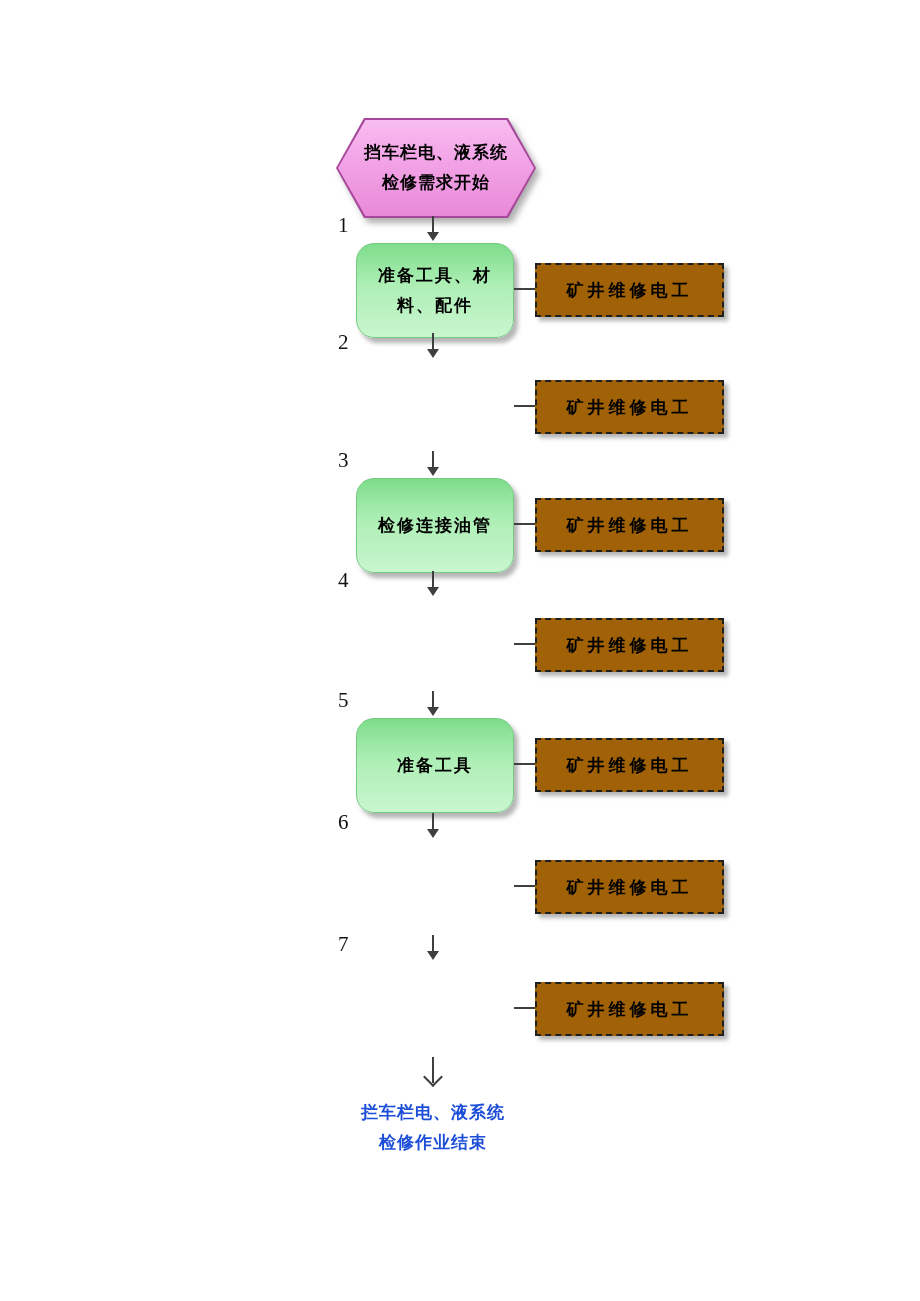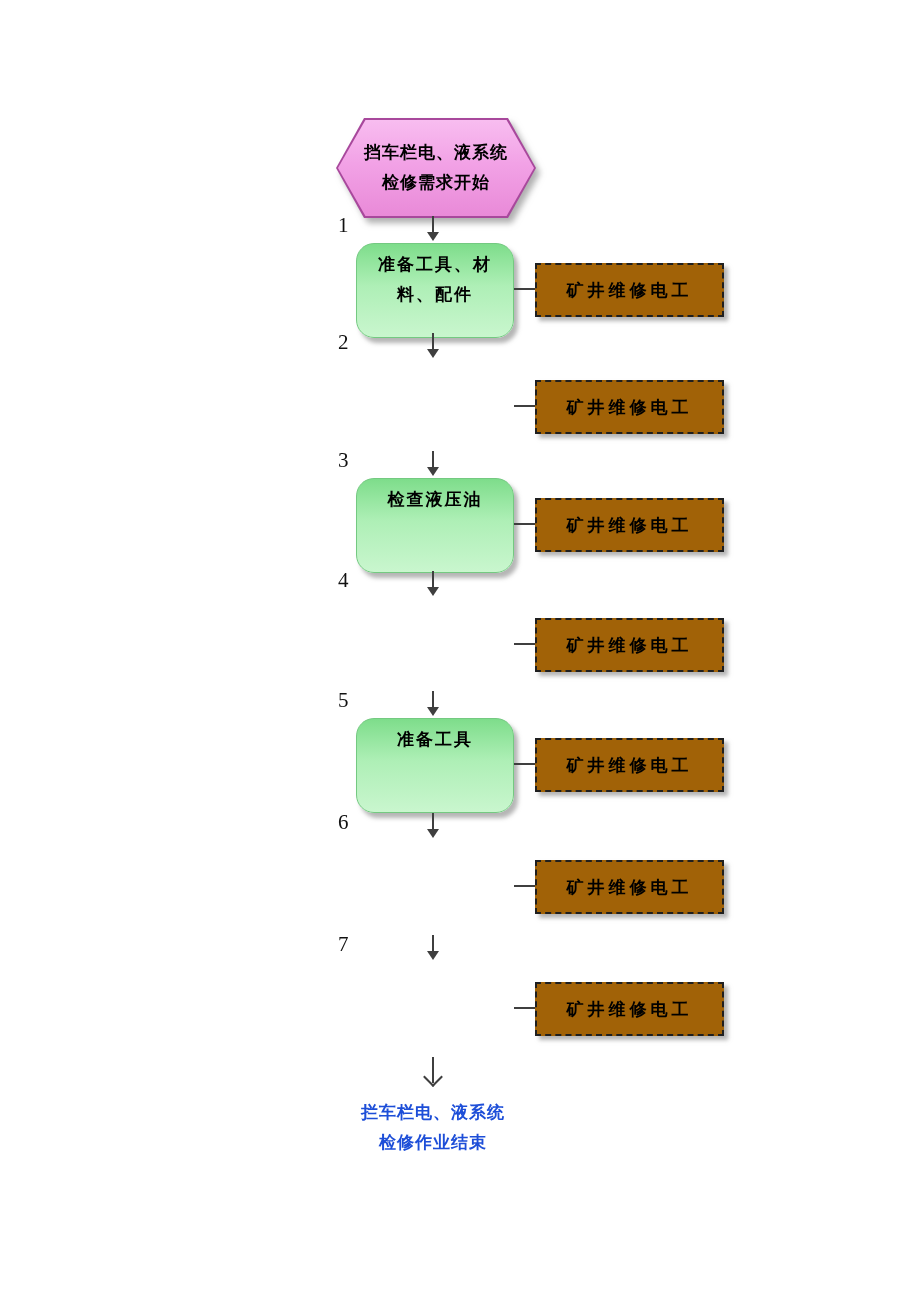--- a/index.html
+++ b/index.html
@@ -47,21 +47,21 @@
     border-top:9px solid #3f3f3f;
   }
   .in-head { left:379px; top:-11px; }
 
   .step-box {
     position:absolute; left:308px; top:0; width:158px; height:95px;
     border-radius:18px;
     background:linear-gradient(180deg,#7edd8b 0%,#aeefb6 45%,#c9f6ce 100%);
     border:1px solid #74c981;
     box-shadow:4px 5px 4px rgba(120,120,120,0.55);
-    display:flex; align-items:flex-start; justify-content:center;
+    display:flex; align-items:center; justify-content:center;
     text-align:center; padding:6px 14px;
     font-size:17px; font-weight:bold; color:#000;
     letter-spacing:2px; line-height:1.75;
   }
 
   .connector { position:absolute; left:466px; top:45px; width:21px; height:2px; background:#3f3f3f; }
 
   .role-box {
     position:absolute; left:487px; top:20px; width:189px; height:54px;
     background:#a16207;
@@ -118,21 +118,21 @@
     <div class="role-box">
       <span>矿井维修电工</span>
     </div>
   </div>
 
   <div class="row" style="top:478px">
     <div class="num">3</div>
     <div class="shaft in-shaft"></div>
     <div class="head in-head"></div>
     <div class="step-box">
-      <span>检查液压油</span>
+      <span>检修连接油管</span>
     </div>
     <div class="connector"></div>
     <div class="role-box">
       <span>矿井维修电工</span>
     </div>
   </div>
 
   <div class="row" style="top:598px">
     <div class="num">4</div>
     <div class="shaft in-shaft"></div>

